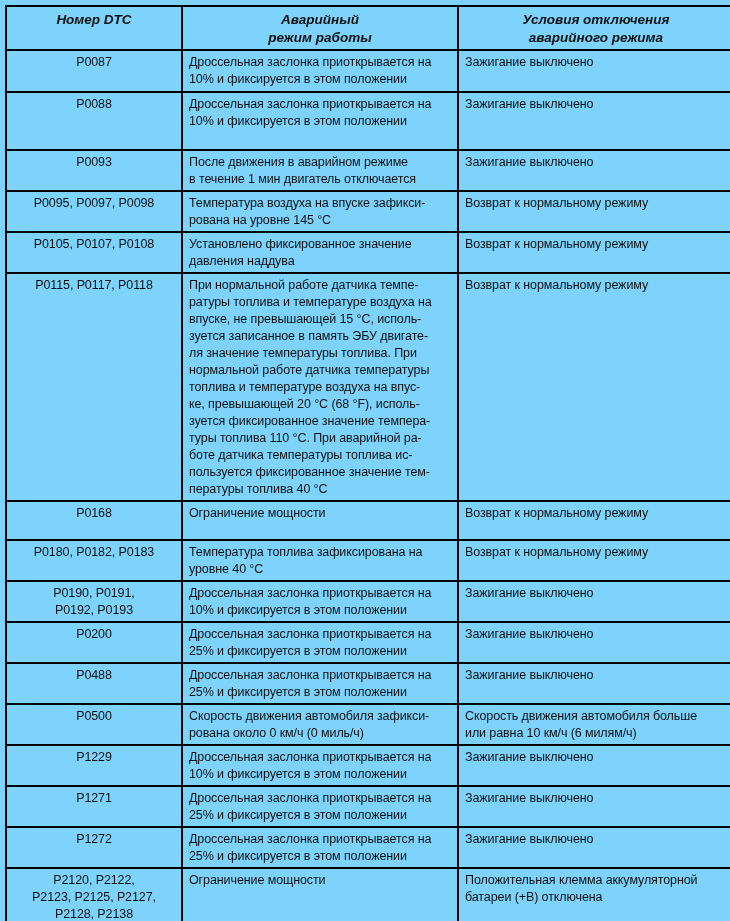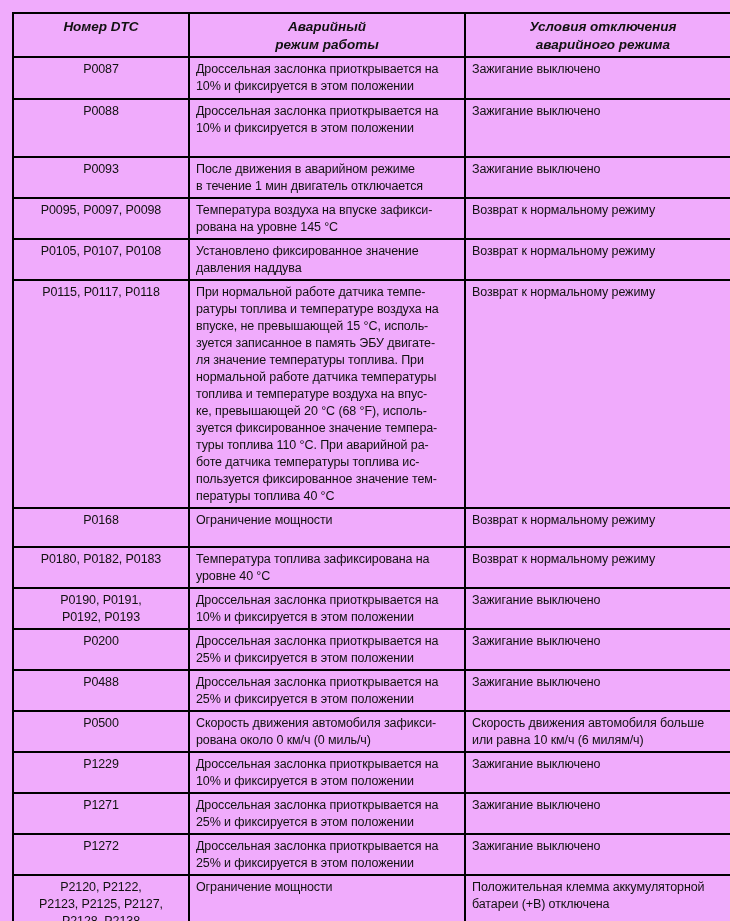--- a/index.html
+++ b/index.html
@@ -4,23 +4,23 @@
 <style>
   html, body {
     margin: 0;
     padding: 0;
     background: #ffffff;
     width: 730px;
   }
   .page {
     width: 730px;
     height: 921px;
-    background: #f0abfc;
+    background: #7dd3fc;
     box-sizing: border-box;
-    padding: 12px;
+    padding: 5px;
   }
   table.dtc {
     border-collapse: collapse;
     width: 728px;
     table-layout: fixed;
     font-family: "Liberation Sans", sans-serif;
     color: #111111;
   }
   table.dtc col.c1 { width: 176px; }
   table.dtc col.c2 { width: 276px; }

